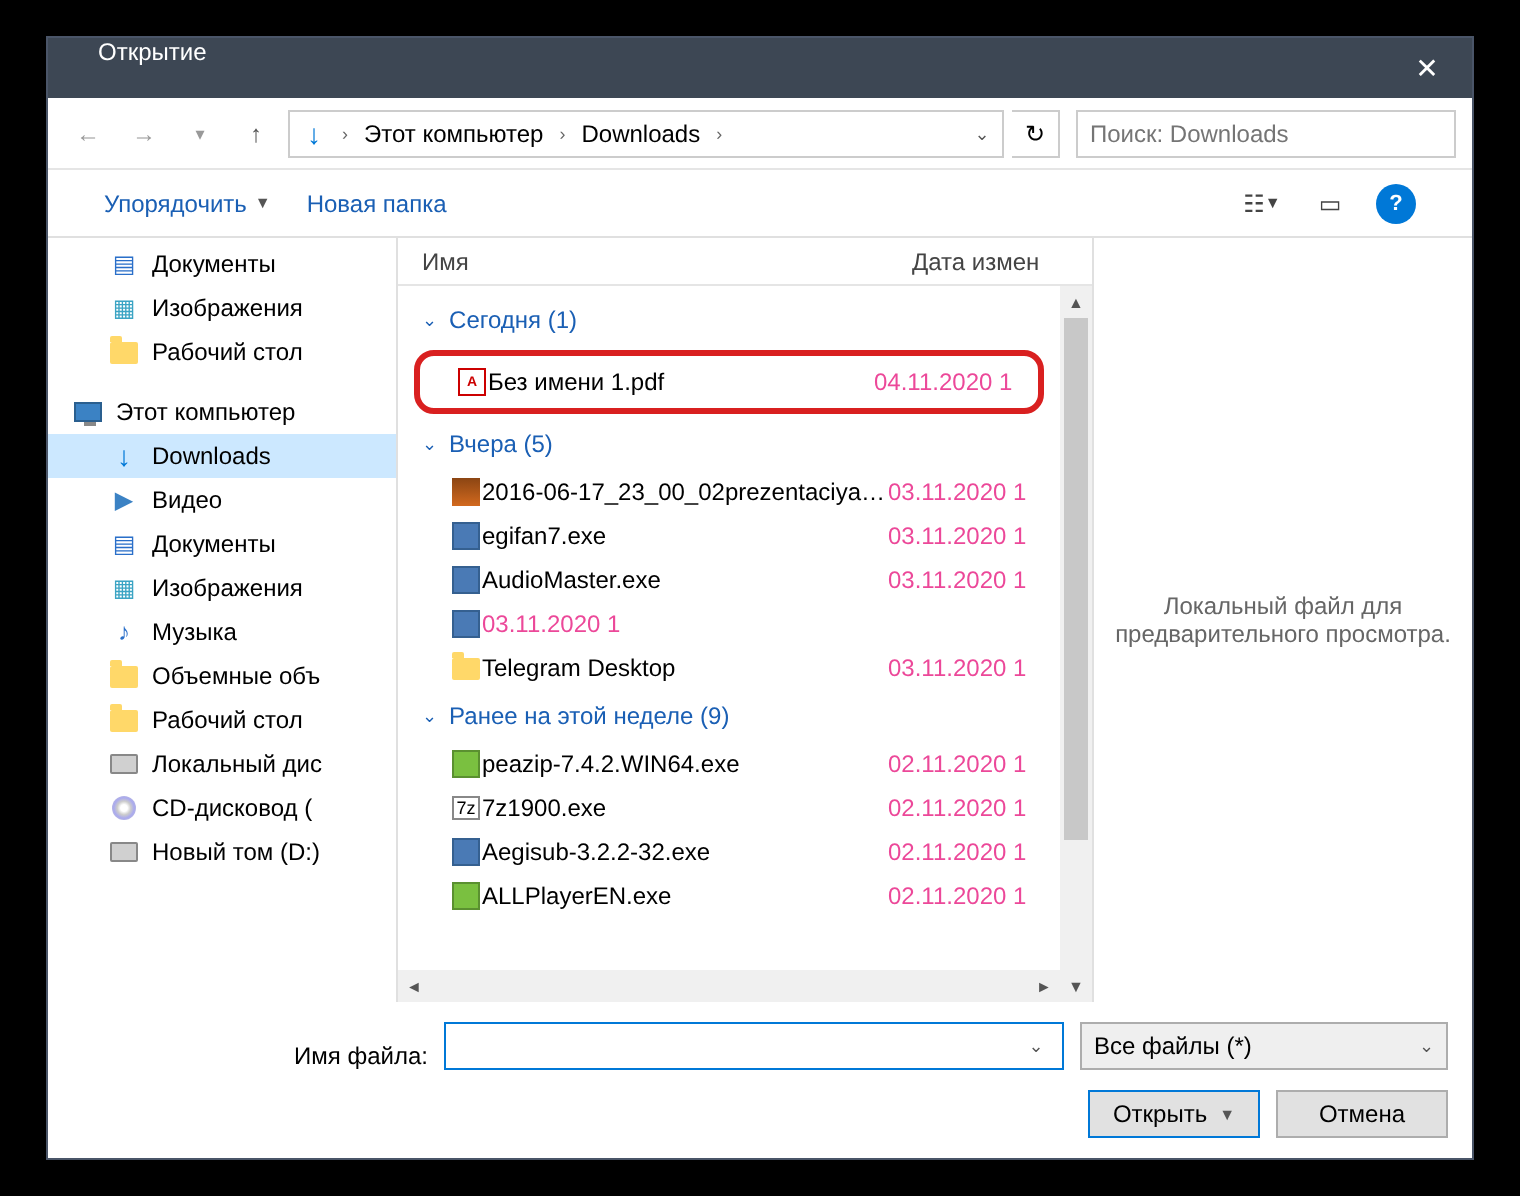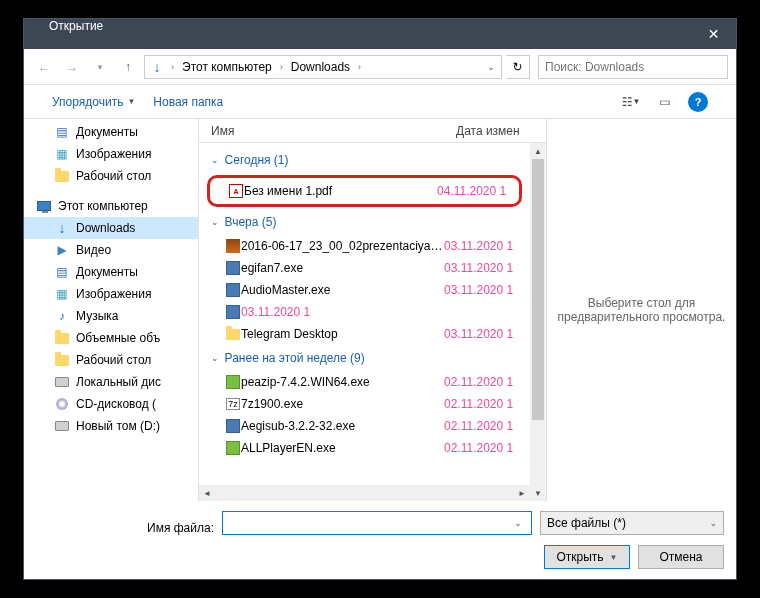--- a/index.html
+++ b/index.html
@@ -316,21 +316,21 @@
       <div class="main-scrollbar">
         <div class="sbar-btn">▲</div>
         <div class="sbar-track">
               <div class="sbar-thumb"></div>
             </div>
         <div class="sbar-btn">▼</div>
       </div>
     </div>
 
     <div class="preview">
-      <span>Выберите стол для предварительного просмотра.</span>
+      <span>Локальный файл для предварительного просмотра.</span>
     </div>
   </div>
 
   <div class="footer">
     <div class="f-row">
       <span class="f-label">Имя файла:</span>
       <div class="fname-input">
         <input value="" style="">
         <span class="fname-drop">⌄</span>
       </div>

